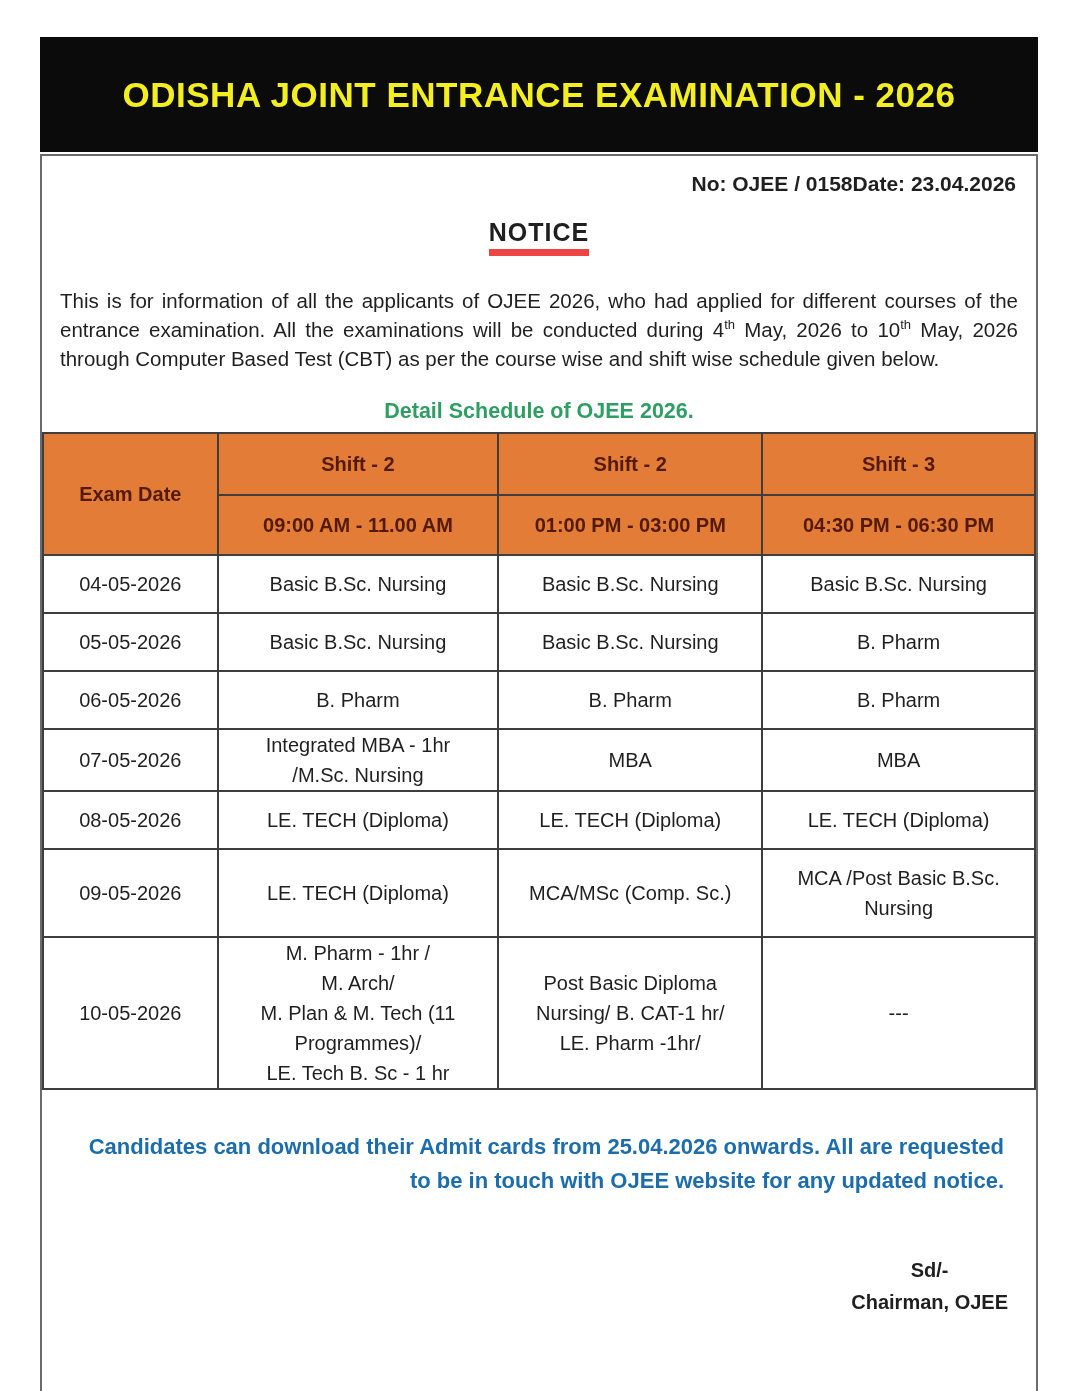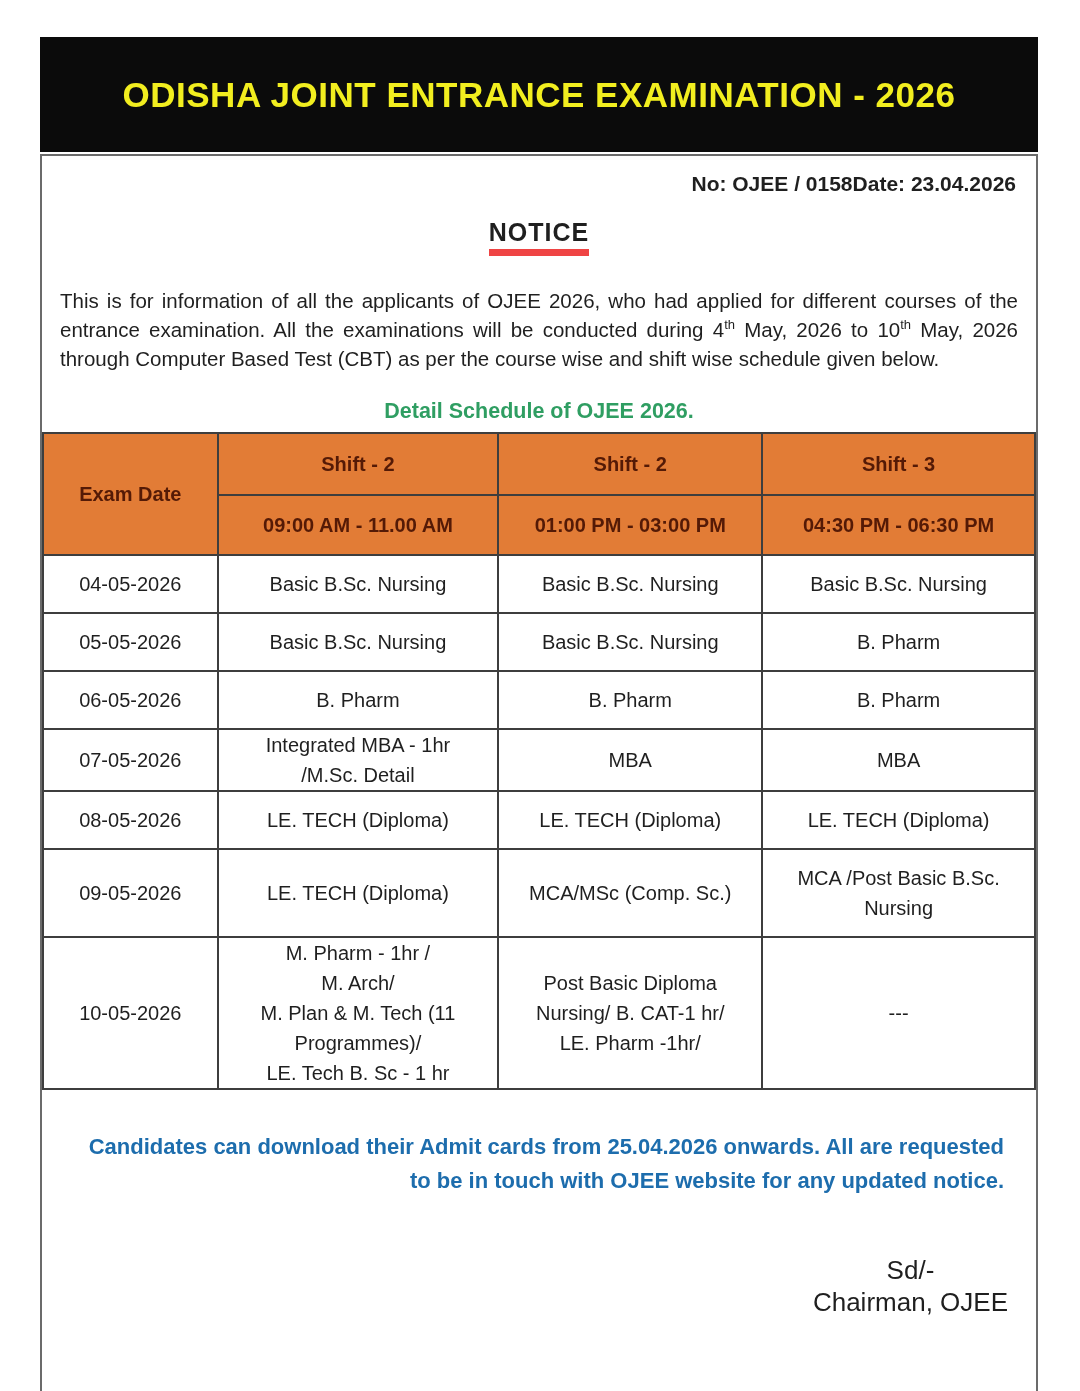--- a/index.html
+++ b/index.html
@@ -122,22 +122,22 @@
     text-align: right;
     font-weight: bold;
     font-size: 22px;
     line-height: 34px;
     color: var(--note-blue);
   }
   .signature {
     margin: 56px 28px 0 auto;
     width: fit-content;
     text-align: center;
-    font-weight: normal;
-    font-size: 26px;
+    font-weight: bold;
+    font-size: 20px;
     line-height: 32px;
   }
 </style>
 </head>
 <body>
 
 <div class="page">
 
   <div class="banner">
     <div>ODISHA JOINT ENTRANCE EXAMINATION - 2026</div>
@@ -193,21 +193,21 @@
         </tr>
         <tr>
           <td>06-05-2026</td>
           <td>B. Pharm</td>
           <td>B. Pharm</td>
           <td>B. Pharm</td>
         </tr>
         <tr>
           <td>07-05-2026</td>
           <td>Integrated MBA - 1hr
-/M.Sc. Detail</td>
+/M.Sc. Nursing</td>
           <td>MBA</td>
           <td>MBA</td>
         </tr>
         <tr>
           <td>08-05-2026</td>
           <td>LE. TECH (Diploma)</td>
           <td>LE. TECH (Diploma)</td>
           <td>LE. TECH (Diploma)</td>
         </tr>
         <tr class="r-md">

